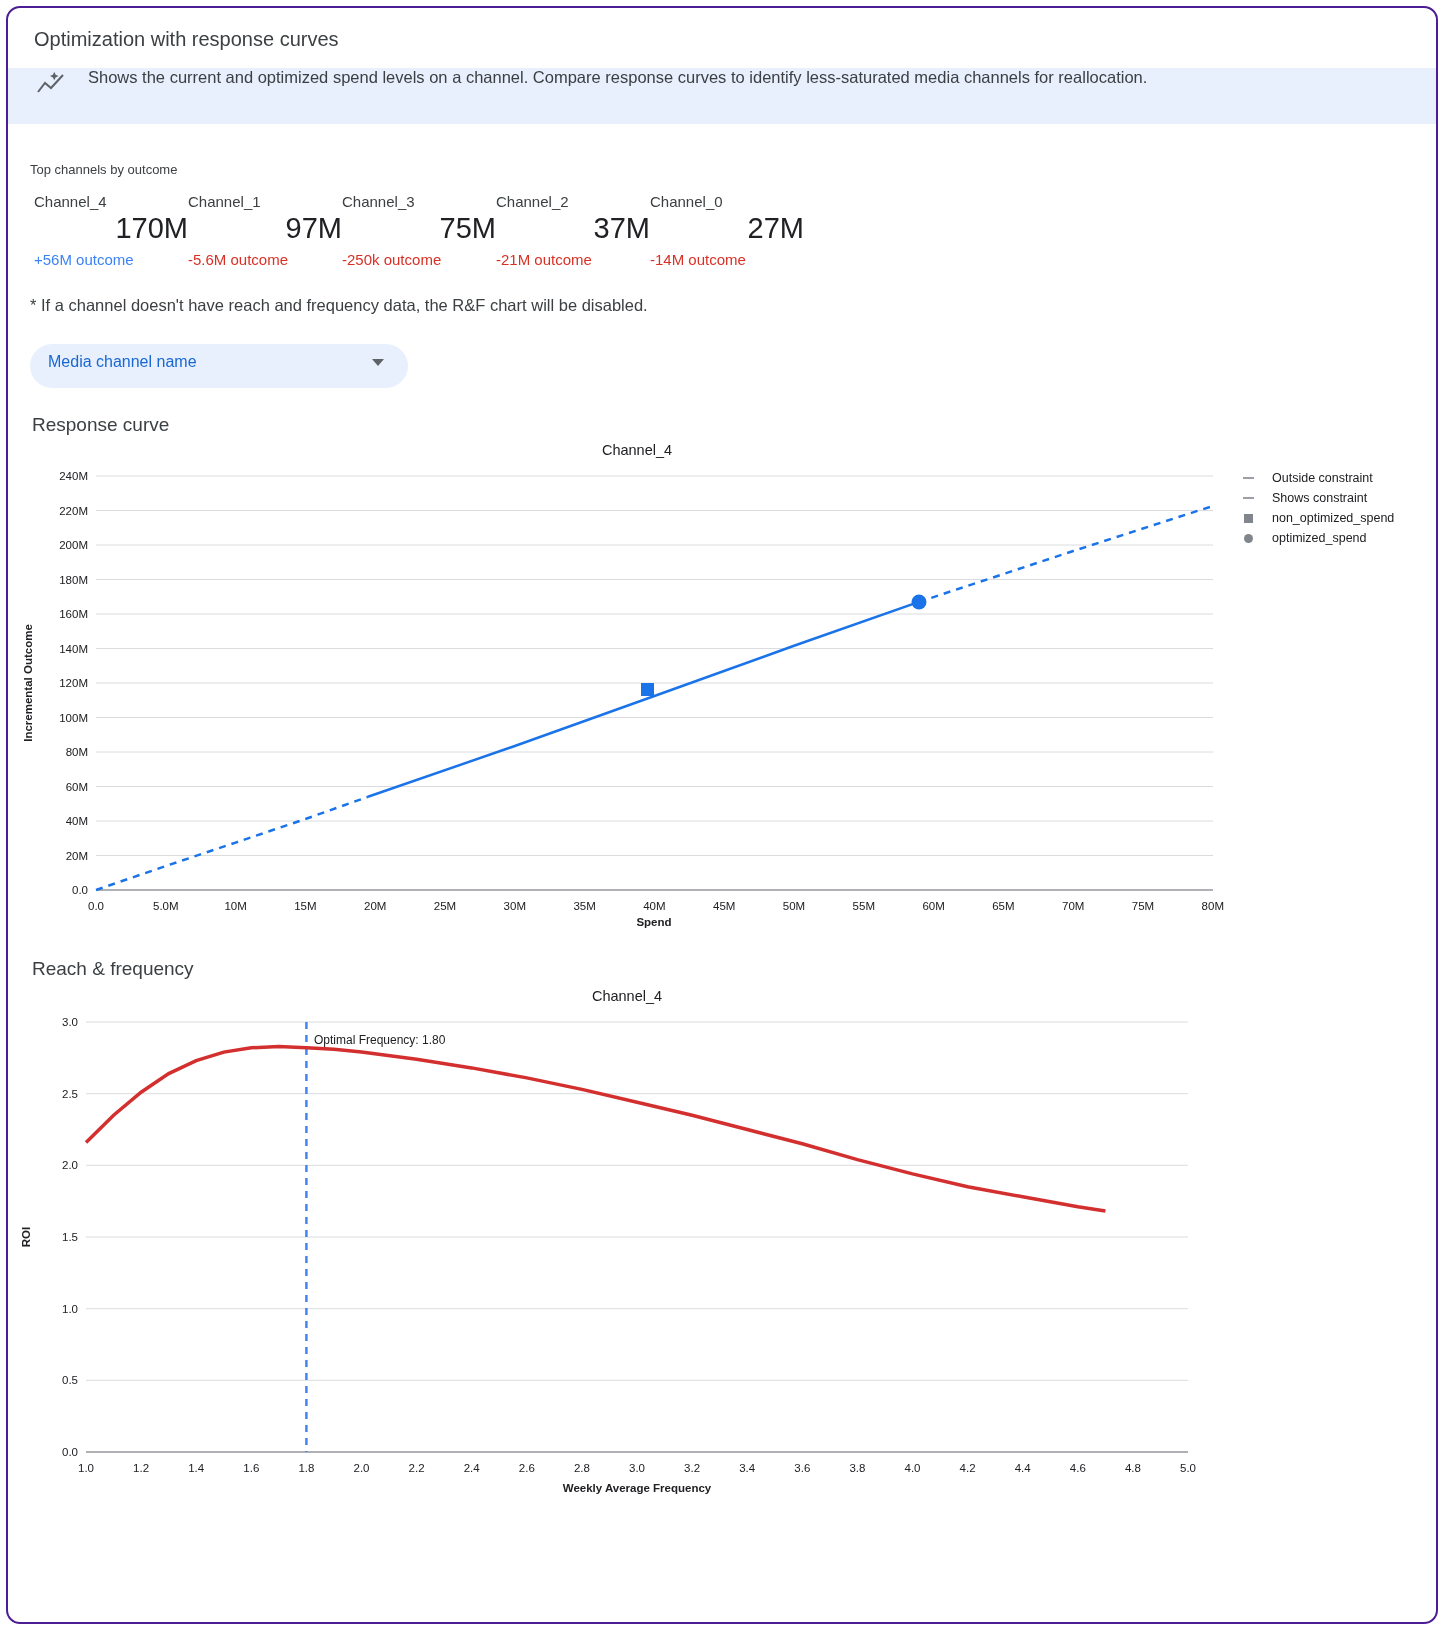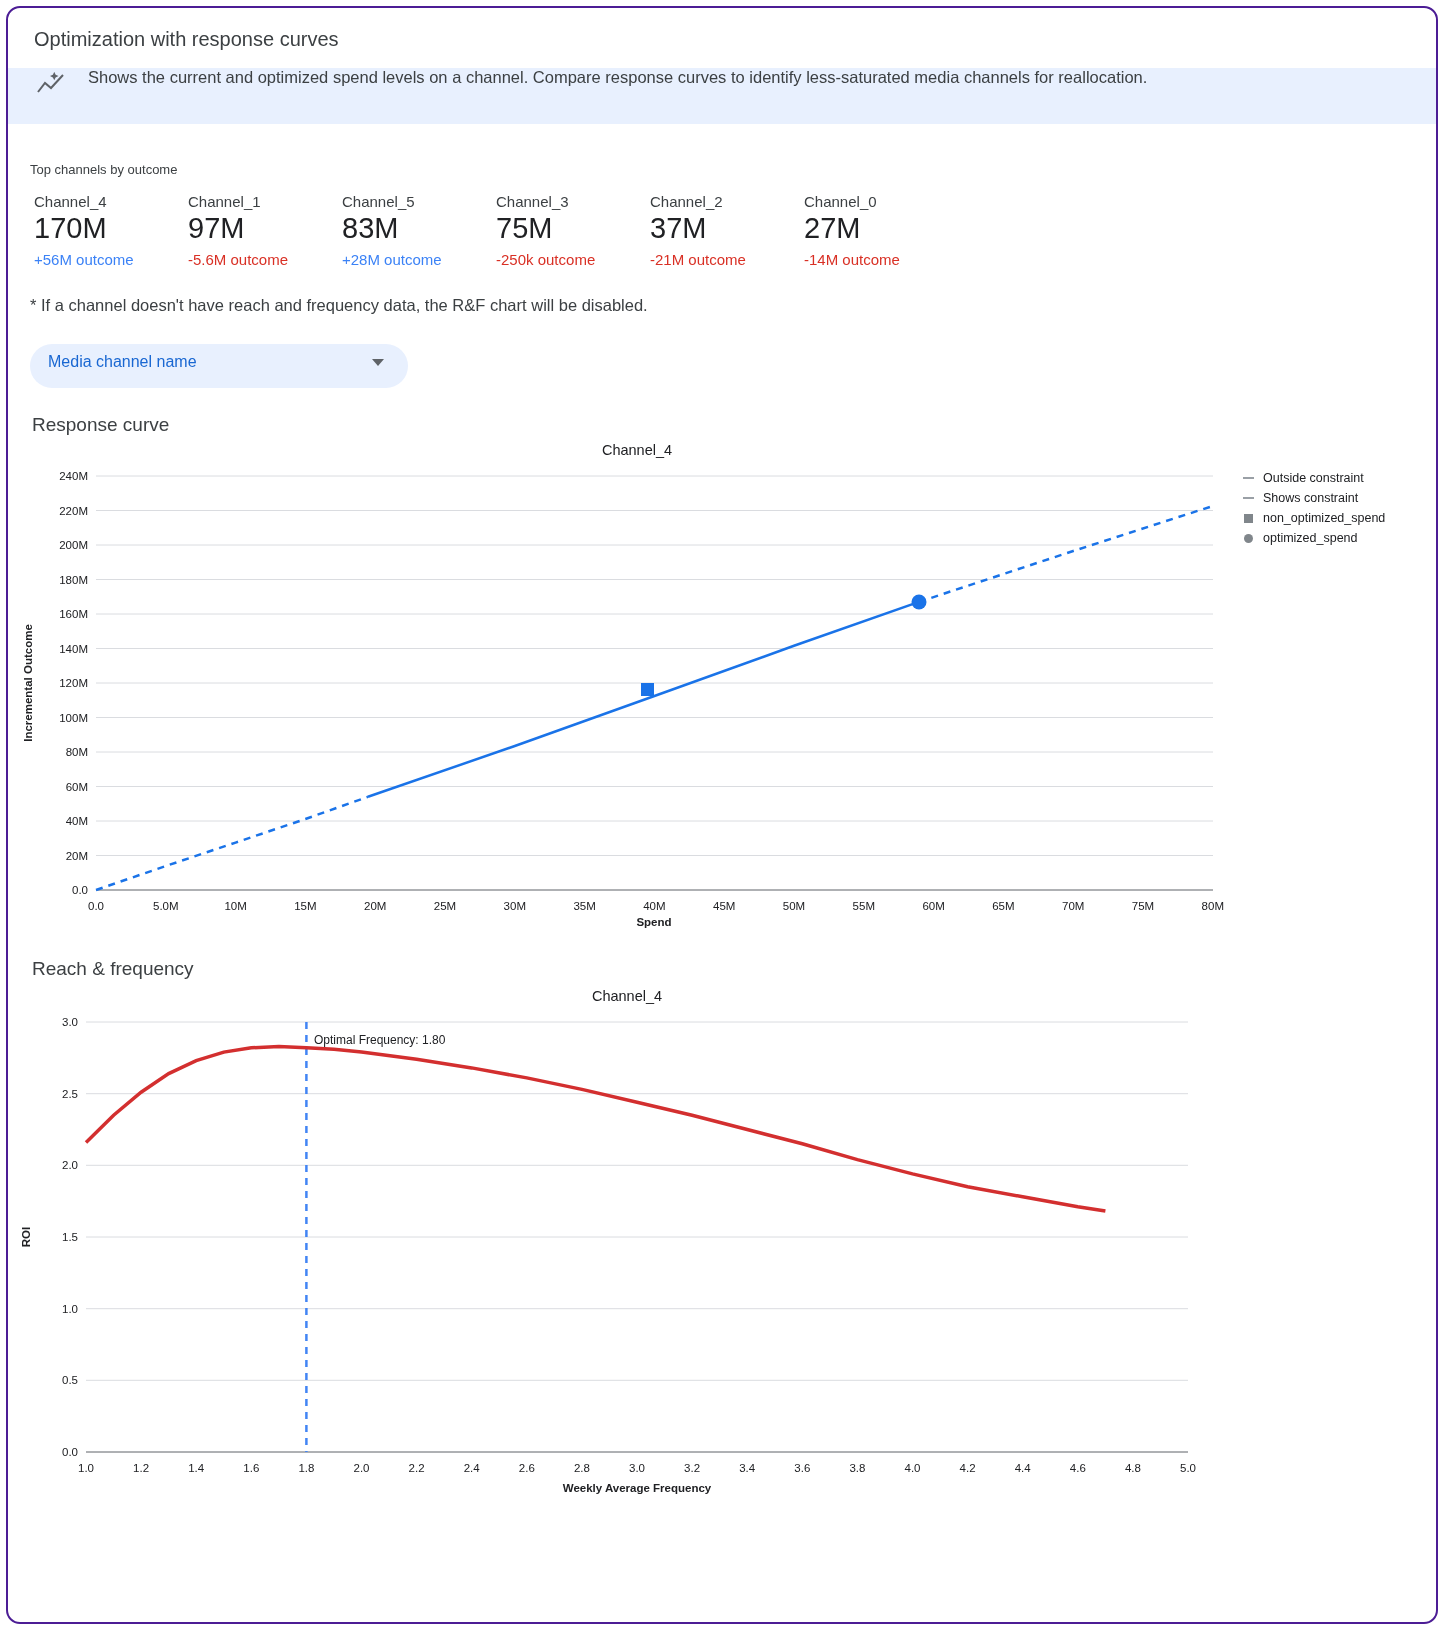--- a/index.html
+++ b/index.html
@@ -64,20 +64,21 @@
   .kpi-name {
     font-size: 15px;
     color: #3c4043;
     margin-bottom: 2px;
   }
   .kpi-value {
     font-size: 29px;
     color: #202124;
     line-height: 1.15;
     font-weight: 400;
+    text-align: right;
   }
   .kpi-delta {
     font-size: 15px;
     margin-top: 6px;
   }
   .pos { color: #3b82f6; }
   .neg { color: #d93025; }
   .notes {
     margin: 26px 0 0 22px;
     font-size: 16.5px;
@@ -125,20 +126,21 @@
   .legend {
     position: absolute;
     font-size: 12.5px;
     color: #202124;
   }
   .legend-item {
     display: flex;
     align-items: center;
     height: 16px;
     margin-bottom: 4px;
+    gap: 9px;
   }
   .legend-key {
     width: 16px;
     display: flex;
     align-items: center;
     justify-content: center;
     margin-right: 7px;
   }
   .dash-key {
     width: 11px; height: 0;
@@ -184,25 +186,20 @@
     <div class="kpi-row">
       <div class="kpi">
         <div class="kpi-name">Channel_4</div>
         <div class="kpi-value">170M</div>
         <div class="kpi-delta pos">+56M outcome</div>
       </div>
       <div class="kpi">
         <div class="kpi-name">Channel_1</div>
         <div class="kpi-value">97M</div>
         <div class="kpi-delta neg">-5.6M outcome</div>
-      </div>
-      <div class="kpi">
-        <div class="kpi-name">Channel_5</div>
-        <div class="kpi-value">83M</div>
-        <div class="kpi-delta pos">+28M outcome</div>
       </div>
       <div class="kpi">
         <div class="kpi-name">Channel_3</div>
         <div class="kpi-value">75M</div>
         <div class="kpi-delta neg">-250k outcome</div>
       </div>
       <div class="kpi">
         <div class="kpi-name">Channel_2</div>
         <div class="kpi-value">37M</div>
         <div class="kpi-delta neg">-21M outcome</div>

